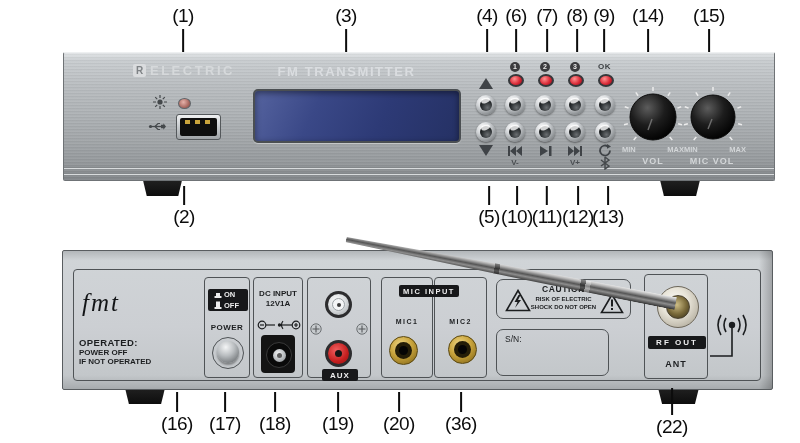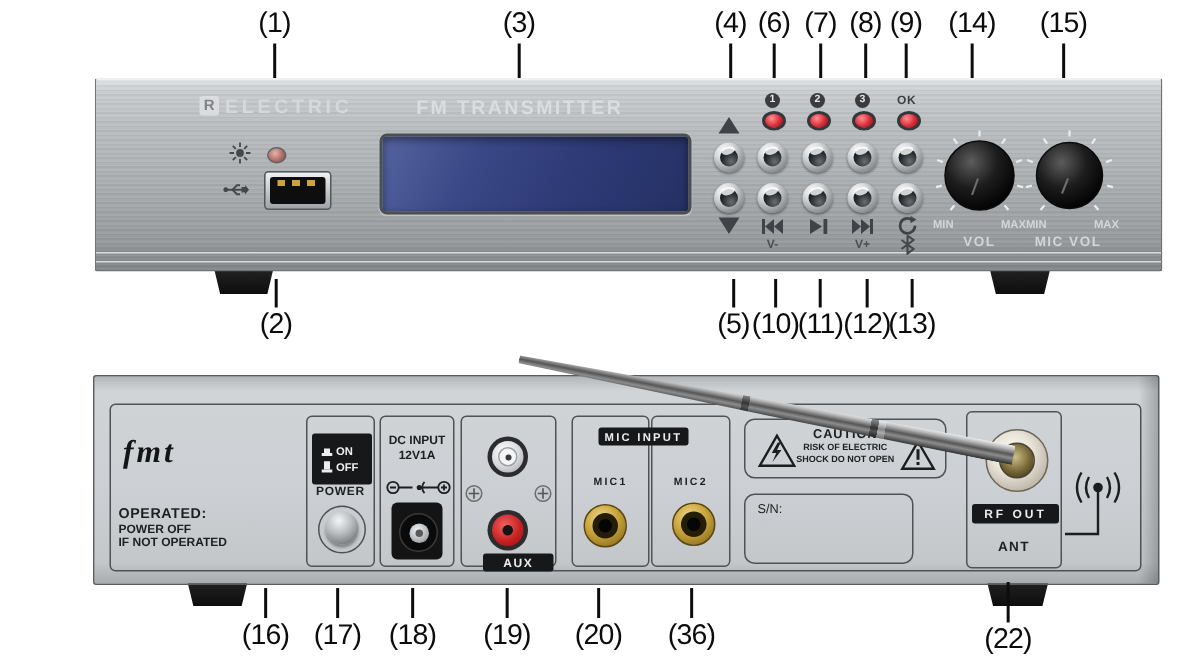--- a/index.html
+++ b/index.html
@@ -61,22 +61,22 @@
         background:rgba(255,255,255,.8);transform:rotate(-18deg);z-index:1;}
   .mini-lbl{position:absolute;font-size:8px;font-weight:bold;color:#4a4e52;text-align:center;}
   .minmax{position:absolute;display:flex;justify-content:space-between;font-size:7.5px;font-weight:bold;color:#d3d6d8;}
   .knob-lbl{position:absolute;font-size:9px;font-weight:bold;letter-spacing:1px;color:#d3d6d8;text-align:center;}
 
   
   .rbox{position:absolute;border:1px solid #4f5356;border-radius:4px;box-sizing:border-box;}
   .blabel{position:absolute;background:#17181a;color:#ededee;display:flex;flex-direction:column;
           align-items:center;justify-content:center;border-radius:2px;}
   .rtxt{position:absolute;color:#1c1e20;text-align:center;}
-  .fmt-logo{position:absolute;font-family:"Liberation Serif",serif;font-style:italic;font-weight:bold;
-            font-size:21px;letter-spacing:2px;color:#121416;}
+  .fmt-logo{position:absolute;font-family:"Liberation Serif",serif;font-style:italic;font-weight:normal;
+            font-size:25px;letter-spacing:2px;color:#121416;}
   .switch-recess{position:absolute;background:linear-gradient(180deg,#6a6e71,#3a3e41);border:1px solid #2e3235;box-sizing:border-box;}
   .switch-knob{position:absolute;left:2px;top:2px;width:17px;height:17px;
             background:repeating-linear-gradient(90deg,#141414 0 2.5px,#dedede 2.5px 4px);border:1px solid #0a0a0a;}
   .pw-plate{position:absolute;width:32px;height:32px;border:1px solid #4f5356;border-radius:50%;box-sizing:border-box;}
   .pw-ball{position:absolute;left:4px;top:3px;width:22px;height:22px;border-radius:50%;
             background:radial-gradient(circle at 40% 28%,#f4f5f6,#b9bdc0 42%,#7b7f82 78%,#595d60);
             box-shadow:0 2px 2px rgba(0,0,0,.35);}
   .dc-jack{position:absolute;background:#141414;border-radius:4px;}
   .circle{border-radius:50%;display:flex;align-items:center;justify-content:center;}
   .rca-outer{position:absolute;width:27px;height:27px;background:#2c2c2e;}
@@ -277,21 +277,21 @@
     <div class="rear-inner"></div>
     <div class="rear-bevel"></div>
 
     <div class="fmt-logo" style="left:19px;top:38px">fmt</div>
     <div class="rtxt" style="left:16px;top:86px;text-align:left;font-weight:bold;font-size:9.5px;letter-spacing:.4px">OPERATED:</div>
     <div class="rtxt" style="left:16px;top:97px;text-align:left;font-weight:bold;font-size:8px">POWER OFF</div>
     <div class="rtxt" style="left:16px;top:106px;text-align:center;font-weight:bold;font-size:8px">IF NOT OPERATED</div>
 
 
     <div class="rbox" style="left:141px;top:26px;width:46px;height:101px">
-      <div class="blabel" style="left:3px;top:11px;width:40px;height:34px;font-size:7.5px;font-weight:bold;line-height:11px;align-items:flex-start;padding-left:6px;box-sizing:border-box">
+      <div class="blabel" style="left:3px;top:11px;width:40px;height:22px;font-size:7.5px;font-weight:bold;line-height:11px;align-items:flex-start;padding-left:6px;box-sizing:border-box">
         <span style="display:flex;align-items:center;gap:2px">
           <svg width="8" height="9" viewBox="0 0 8 9">
               <g fill="#ededee">
                 <rect x="0.5" y="6" width="7" height="2"></rect>
                 <rect x="2" y="3" width="4" height="3"></rect>
               </g>
             </svg>
           <span>ON</span>
         </span>
         <span style="display:flex;align-items:center;gap:2px">
@@ -348,21 +348,21 @@
           </div>
       </div>
       <svg class="abs" style="left:2px;top:45px" width="12" height="12" viewBox="0 0 12 12">
         <circle cx="6" cy="6" r="5.2" fill="#c7cbce" stroke="#6a6e71"></circle>
           <path d="M2.5 6h7M6 2.5v7" stroke="#55585b" stroke-width="1.1"></path>
       </svg>
       <svg class="abs" style="left:48px;top:45px" width="12" height="12" viewBox="0 0 12 12">
         <circle cx="6" cy="6" r="5.2" fill="#c7cbce" stroke="#6a6e71"></circle>
           <path d="M2.5 6h7M6 2.5v7" stroke="#55585b" stroke-width="1.1"></path>
       </svg>
-      <div class="blabel" style="left:14px;top:91px;width:47px;height:12px;font-size:8px;font-weight:bold;letter-spacing:1px">AUX</div>
+      <div class="blabel" style="left:14px;top:91px;width:36px;height:12px;font-size:8px;font-weight:bold;letter-spacing:1px">AUX</div>
     </div>
 
     <div class="rbox" style="left:318px;top:26px;width:52px;height:101px">
       <div class="rtxt" style="left:0;top:40px;width:100%;font-size:7px;font-weight:bold;letter-spacing:1.5px">MIC1</div>
       <div class="mic-jack circle" style="left:7px;top:58px">
         <div class="mic-ring circle">
             <div class="mic-hole circle"></div>
           </div>
       </div>
     </div>

